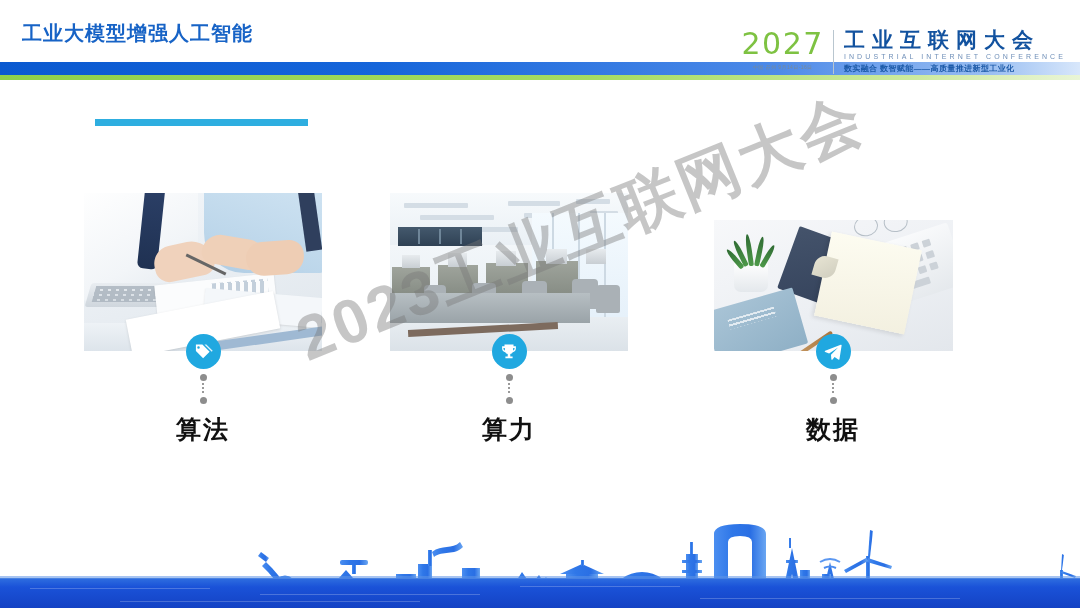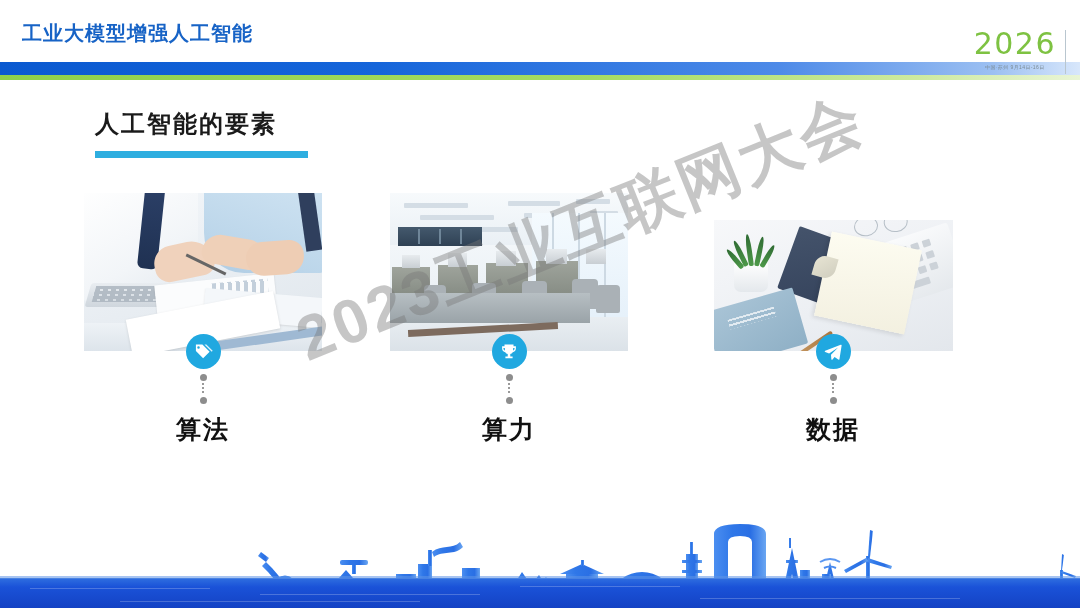--- a/index.html
+++ b/index.html
@@ -296,28 +296,32 @@
 <body>
 
 <div id="slide">
 
   <div class="slide-title">工业大模型增强人工智能</div>
   <div class="header-rule-blue"></div>
   <div class="header-rule-green"></div>
 
   <div class="logo-block">
     <div class="logo-left">
-      <div class="logo-year">2026</div>
+      <div class="logo-year">2027</div>
       <div class="logo-year-sub">中国·苏州  9月14日-16日</div>
     </div>
     <div class="logo-divider"></div>
+    <div class="logo-right">
+      <div class="logo-cn">工业互联网大会</div>
+      <div class="logo-en">INDUSTRIAL INTERNET CONFERENCE</div>
+      <div class="logo-slogan">数实融合  数智赋能——高质量推进新型工业化</div>
+    </div>
   </div>
 
   <div class="section-heading">
-    <div class="section-heading-text">人工智能的要素</div>
     <div class="section-heading-bar"></div>
   </div>
 
   <div class="cards">
 
     <div class="card card-2">
       <div class="photo">
         <div class="p2-bg"></div>
         <div class="p2-ceiling"></div>
         <div class="p2-light" style="left:14px;  top:10px; width:64px;"></div>

